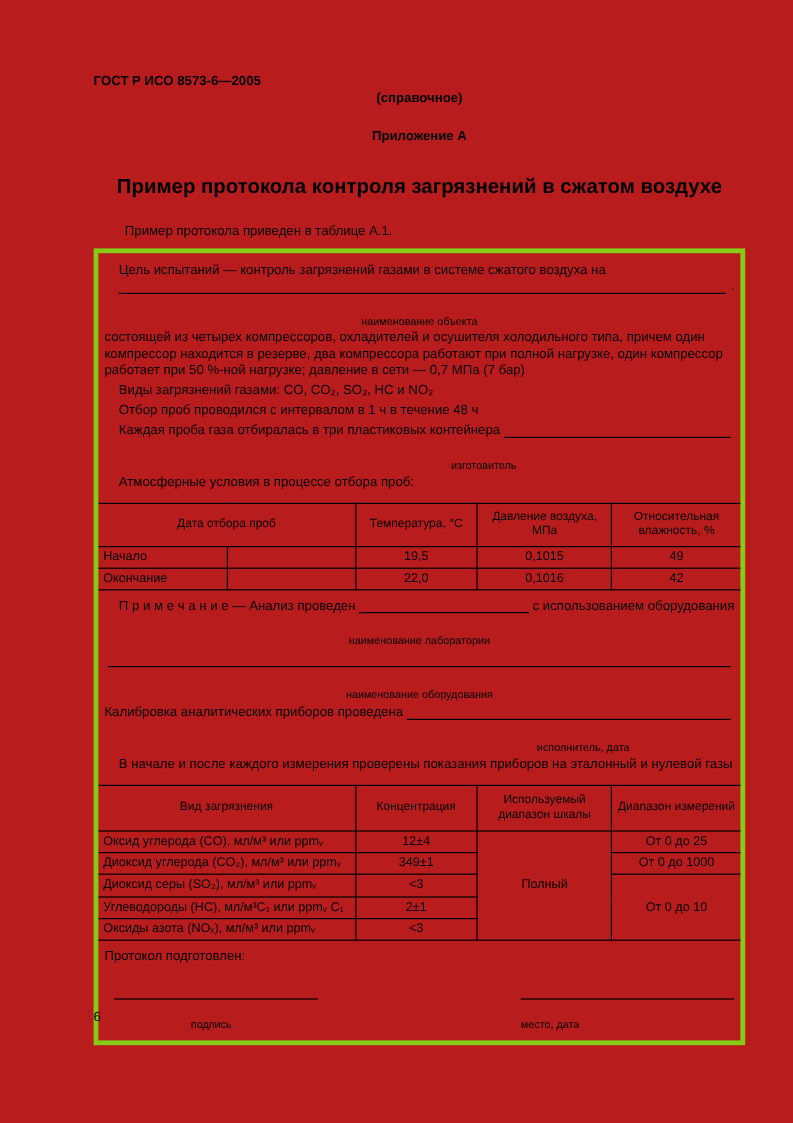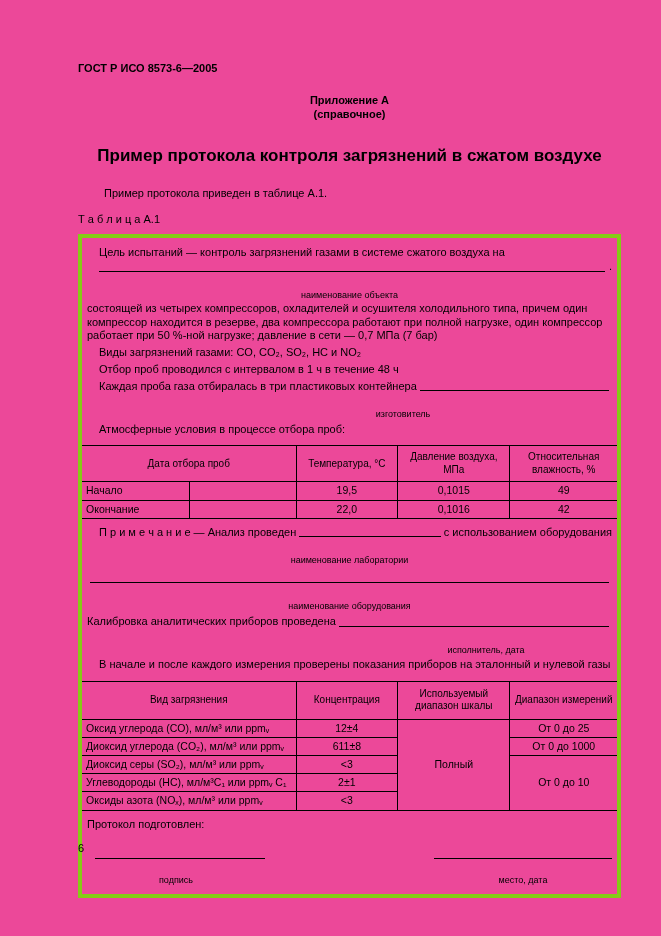--- a/index.html
+++ b/index.html
@@ -1,18 +1,18 @@
 <!DOCTYPE html>
 <html><head>
 <meta charset="utf-8">
 <style>
   * { box-sizing: border-box; }
   html,body { margin:0; padding:0; background:#ffffff; }
   .page {
-    position:relative; width:661px; height:936px; background:#ec4899; color:#000;
+    position:relative; width:661px; height:936px; background:#b91c1c; color:#000;
     font-family:"Liberation Sans","DejaVu Sans",sans-serif; font-size:11px; line-height:1.25;
     overflow:hidden;
   }
   .content { position:absolute; left:78px; top:62px; width:543px; }
   .bold { font-weight:bold; }
   .center { text-align:center; }
   .std-header { font-weight:bold; font-size:11px; }
   .appendix { margin-top:18px; }
   .doc-title { margin-top:24px; font-size:17px; }
   .intro { margin:20px 0 0 0; text-indent:26px; }
@@ -45,39 +45,38 @@
   .res td.name { text-align:left; white-space:nowrap; }
 
   .prep { margin-top:6px; }
   .sig-row { display:flex; margin-top:17px; align-items:flex-end; }
   .sig { border-bottom:1px solid #000; height:11px; }
   .sig-left { width:170px; margin-left:8px; }
   .sig-right { width:178px; }
   .sp { flex:1 1 auto; }
   .sig-caps { display:flex; }
   .sig-caps .c1 { width:178px; text-align:center; }
-  .sig-caps .c2 { width:178px; text-align:center; }
+  .sig-caps .c2 { width:178px; }
   .page-num { position:absolute; left:78px; top:842px; font-size:11px; }
 </style>
 </head>
 <body>
 
 <div class="page">
   <div class="content">
 
     <div class="std-header">ГОСТ Р ИСО 8573-6—2005</div>
 
+    <div class="center bold">(справочное)</div>
     <div class="center bold appendix">Приложение А</div>
-    <div class="center bold">(справочное)</div>
 
     <div class="center bold doc-title">Пример протокола контроля загрязнений в сжатом воздухе</div>
 
     <p class="intro">Пример протокола приведен в таблице А.1.</p>
 
-    <div class="table-label">Т а б л и ц а  А.1</div>
 
     <div class="box">
 
       <p class="ind" style="margin-bottom:0;">Цель испытаний — контроль загрязнений газами в системе сжатого воздуха на</p>
       <div class="fill-row">
         <span class="blank" style="margin-left:12px;"></span>
         <span class="dot">.</span>
       </div>
       <div class="cap cap-center">наименование объекта</div>
 
@@ -161,21 +160,21 @@
           <th class="er">Диапазон измерений</th>
         </tr>
         <tr>
           <td class="el name">Оксид углерода (CO), мл/м³ или ppmᵥ</td>
           <td class="c">12±4</td>
           <td class="c" rowspan="5">Полный</td>
           <td class="c er">От 0 до 25</td>
         </tr>
         <tr>
           <td class="el name">Диоксид углерода (CO₂), мл/м³ или ppmᵥ</td>
-          <td class="c">611±8</td>
+          <td class="c">349±1</td>
           <td class="c er">От 0 до 1000</td>
         </tr>
         <tr>
           <td class="el name">Диоксид серы (SO₂), мл/м³ или ppmᵥ</td>
           <td class="c">&lt;3</td>
           <td class="c er" rowspan="3">От 0 до 10</td>
         </tr>
         <tr>
           <td class="el name">Углеводороды (HC), мл/м³С₁ или ppmᵥ С₁</td>
           <td class="c">2±1</td>

